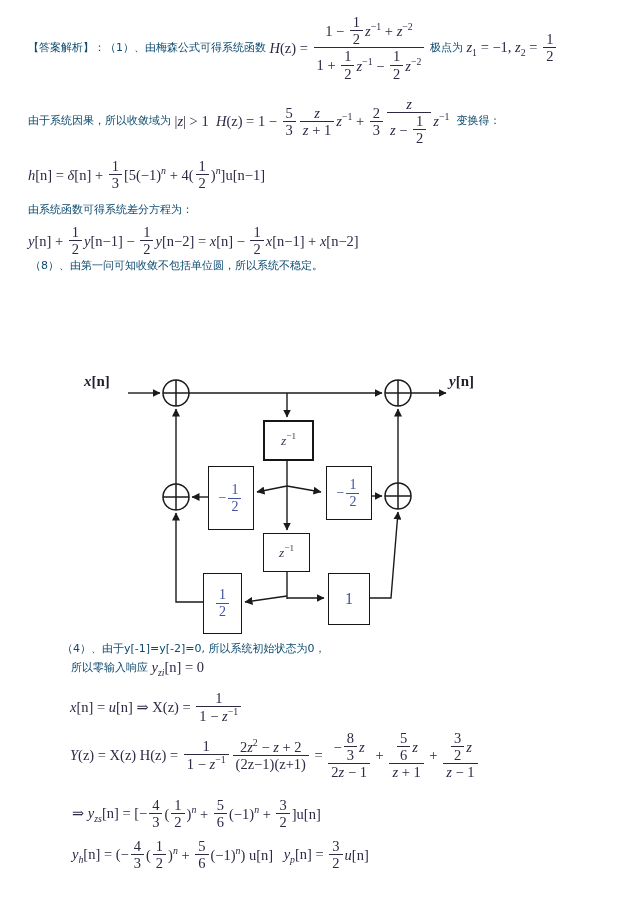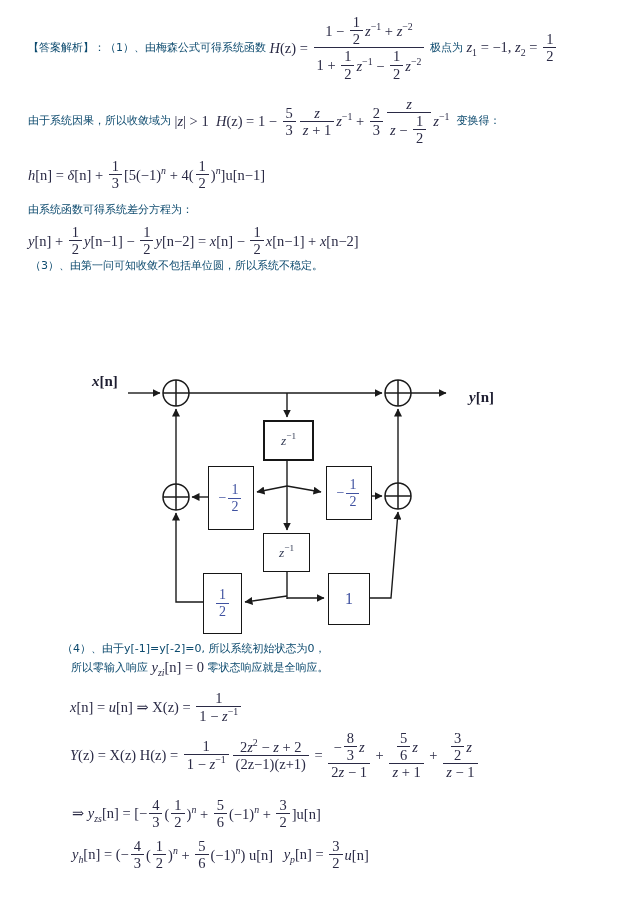--- a/index.html
+++ b/index.html
@@ -29,21 +29,21 @@
 </head>
 <body>
 
 <div id="doc">
 
   <div class="line" style="top:14px;left:28px;"><span class="zh">【答案解析】：（1）、由梅森公式可得系统函数 </span><span class="math"><span class="mrow"><span class="mi">H</span><span>(z) = </span></span><span class="mf"><span class="num"><span class="mrow"><span>1 − </span></span><span class="mf"><span class="num"><span class="mrow"><span>1</span></span></span><span class="den"><span class="mrow"><span>2</span></span></span></span><span class="mrow"><span class="mi">z</span><sup class="ms">−1</sup><span> + </span><span class="mi">z</span><sup class="ms">−2</sup></span></span><span class="den"><span class="mrow"><span>1 + </span></span><span class="mf"><span class="num"><span class="mrow"><span>1</span></span></span><span class="den"><span class="mrow"><span>2</span></span></span></span><span class="mrow"><span class="mi">z</span><sup class="ms">−1</sup><span> − </span></span><span class="mf"><span class="num"><span class="mrow"><span>1</span></span></span><span class="den"><span class="mrow"><span>2</span></span></span></span><span class="mrow"><span class="mi">z</span><sup class="ms">−2</sup></span></span></span></span><span class="zh"> 极点为 </span><span class="math"><span class="mrow"><span class="mi">z</span><sub class="ms">1</sub><span> = −1, </span><span class="mi">z</span><sub class="ms">2</sub><span> = </span></span><span class="mf"><span class="num"><span class="mrow"><span>1</span></span></span><span class="den"><span class="mrow"><span>2</span></span></span></span></span></div>
   <div class="line" style="top:96px;left:28px;"><span class="zh">由于系统因果，所以收敛域为 </span><span class="math"><span class="mrow"><span>|</span><span class="mi">z</span><span>| &gt; 1  </span></span></span><span class="math"><span class="mrow"><span class="mi">H</span><span>(z) = 1 − </span></span><span class="mf"><span class="num"><span class="mrow"><span>5</span></span></span><span class="den"><span class="mrow"><span>3</span></span></span></span><span class="mf"><span class="num"><span class="mrow"><span class="mi">z</span></span></span><span class="den"><span class="mrow"><span class="mi">z</span><span> + 1</span></span></span></span><span class="mrow"><span class="mi">z</span><sup class="ms">−1</sup><span> + </span></span><span class="mf"><span class="num"><span class="mrow"><span>2</span></span></span><span class="den"><span class="mrow"><span>3</span></span></span></span><span class="mf"><span class="num"><span class="mrow"><span class="mi">z</span></span></span><span class="den"><span class="mrow"><span class="mi">z</span><span> − </span></span><span class="mf"><span class="num"><span class="mrow"><span>1</span></span></span><span class="den"><span class="mrow"><span>2</span></span></span></span></span></span><span class="mrow"><span class="mi">z</span><sup class="ms">−1</sup></span></span><span class="zh">  变换得：</span></div>
   <div class="line" style="top:158px;left:28px;"><span class="math"><span class="mrow"><span class="mi">h</span><span>[n] = </span><span class="mi">δ</span><span>[n] + </span></span><span class="mf"><span class="num"><span class="mrow"><span>1</span></span></span><span class="den"><span class="mrow"><span>3</span></span></span></span><span class="mrow"><span>[5(−1)</span><sup class="ms mi">n</sup><span> + 4(</span></span><span class="mf"><span class="num"><span class="mrow"><span>1</span></span></span><span class="den"><span class="mrow"><span>2</span></span></span></span><span class="mrow"><span>)</span><sup class="ms mi">n</sup><span>]u[n−1]</span></span></span></div>
   <div class="line" style="top:203px;left:28px;align-items:center;"><span class="zh">由系统函数可得系统差分方程为：</span></div>
   <div class="line" style="top:224px;left:28px;"><span class="math"><span class="mrow"><span class="mi">y</span><span>[n] + </span></span><span class="mf"><span class="num"><span class="mrow"><span>1</span></span></span><span class="den"><span class="mrow"><span>2</span></span></span></span><span class="mrow"><span class="mi">y</span><span>[n−1] − </span></span><span class="mf"><span class="num"><span class="mrow"><span>1</span></span></span><span class="den"><span class="mrow"><span>2</span></span></span></span><span class="mrow"><span class="mi">y</span><span>[n−2] = </span><span class="mi">x</span><span>[n] − </span></span><span class="mf"><span class="num"><span class="mrow"><span>1</span></span></span><span class="den"><span class="mrow"><span>2</span></span></span></span><span class="mrow"><span class="mi">x</span><span>[n−1] + </span><span class="mi">x</span><span>[n−2]</span></span></span></div>
-  <div class="line" style="top:259px;left:30px;"><span class="zh">（3）、由第一问可知收敛不包括单位圆，所以系统不稳定。</span></div>
+  <div class="line" style="top:259px;left:30px;"><span class="zh">（8）、由第一问可知收敛不包括单位圆，所以系统不稳定。</span></div>
 
   <div id="diagram">
     <svg width="644" height="282" viewBox="0 0 644 282">
       <defs>
         <marker id="ah" markerWidth="9" markerHeight="8" refX="7.5" refY="4" orient="auto" markerUnits="userSpaceOnUse">
           <path d="M0,0 L8,4 L0,8 Z" fill="#1a1a1a"></path>
         </marker>
       </defs>
       <g stroke="#1a1a1a" stroke-width="1.4" fill="none">
 
@@ -88,31 +88,31 @@
             <line x1="176" y1="122" x2="176" y2="148"></line>
         </g>
         <g>
           <circle cx="398" cy="134" r="13"></circle>
             <line x1="385" y1="134" x2="411" y2="134"></line>
             <line x1="398" y1="121" x2="398" y2="147"></line>
         </g>
       </g>
     </svg>
 
-    <div class="dlabel math" style="left:92px;top:10px;"><span class="mrow"><span class="mi">x</span><span>[n]</span></span></div>
-    <div class="dlabel math" style="left:449px;top:26px;margin-left:20px;"><span class="mrow"><span class="mi">y</span><span>[n]</span></span></div>
+    <div class="dlabel math" style="left:84px;top:10px;"><span class="mrow"><span class="mi">x</span><span>[n]</span></span></div>
+    <div class="dlabel math" style="left:449px;top:10px;"><span class="mrow"><span class="mi">y</span><span>[n]</span></span></div>
 
     <div class="dbox delay math" style="left:263px;top:58px;width:47px;height:37px;"><span class="mrow"><span class="mi">z</span><sup class="ms">−1</sup></span></div>
     <div class="dbox delay math" style="left:263px;top:171px;width:45px;height:37px;border-width:1.6px;"><span class="mrow"><span class="mi">z</span><sup class="ms">−1</sup></span></div>
     <div class="dbox math" style="left:208px;top:104px;width:44px;height:62px;"><span class="mrow"><span>−</span></span><span class="mf"><span class="num"><span class="mrow"><span>1</span></span></span><span class="den"><span class="mrow"><span>2</span></span></span></span></div>
     <div class="dbox math" style="left:326px;top:104px;width:44px;height:52px;"><span class="mrow"><span>−</span></span><span class="mf"><span class="num"><span class="mrow"><span>1</span></span></span><span class="den"><span class="mrow"><span>2</span></span></span></span></div>
     <div class="dbox math" style="left:203px;top:211px;width:37px;height:59px;"><span class="mf"><span class="num"><span class="mrow"><span>1</span></span></span><span class="den"><span class="mrow"><span>2</span></span></span></span></div>
     <div class="dbox math" style="left:328px;top:211px;width:40px;height:50px;font-size:16px;"><span class="mrow"><span>1</span></span></div>
   </div>
 
   <div class="line" style="top:642px;left:62px;"><span class="zh">（4）、由于y[-1]=y[-2]=0, 所以系统初始状态为0，</span></div>
-  <div class="line" style="top:658px;left:55px;margin-left:16px;"><span class="zh">所以零输入响应 </span><span class="math"><span class="mrow"><span class="mi">y</span><sub class="ms mi">zi</sub><span>[n] = 0</span></span></span><span class="zh"> 零状态响应就是全响应。</span></div>
+  <div class="line" style="top:658px;left:55px;margin-left:16px;"><span class="zh">所以零输入响应 </span><span class="math"><span class="mrow"><span class="mi">y</span><sub class="ms mi">zi</sub><span>[n] = 0</span></span></span></div>
   <div class="line" style="top:690px;left:70px;"><span class="math"><span class="mrow"><span class="mi">x</span><span>[n] = </span><span class="mi">u</span><span>[n] ⇒ X(z) = </span></span><span class="mf"><span class="num"><span class="mrow"><span>1</span></span></span><span class="den"><span class="mrow"><span>1 − </span><span class="mi">z</span><sup class="ms">−1</sup></span></span></span></span></div>
   <div class="line" style="top:730px;left:70px;"><span class="math"><span class="mrow"><span class="mi">Y</span><span>(z) = X(z) H(z) = </span></span><span class="mf"><span class="num"><span class="mrow"><span>1</span></span></span><span class="den"><span class="mrow"><span>1 − </span><span class="mi">z</span><sup class="ms">−1</sup></span></span></span><span class="mf"><span class="num"><span class="mrow"><span>2</span><span class="mi">z</span><sup class="ms">2</sup><span> − </span><span class="mi">z</span><span> + 2</span></span></span><span class="den"><span class="mrow"><span>(2z−1)(z+1)</span></span></span></span><span class="mrow"><span> = </span></span><span class="mf"><span class="num"><span class="mrow"><span>−</span></span><span class="mf"><span class="num"><span class="mrow"><span>8</span></span></span><span class="den"><span class="mrow"><span>3</span></span></span></span><span class="mrow"><span class="mi">z</span></span></span><span class="den"><span class="mrow"><span>2</span><span class="mi">z</span><span> − 1</span></span></span></span><span class="mrow"><span> + </span></span><span class="mf"><span class="num"><span class="mf"><span class="num"><span class="mrow"><span>5</span></span></span><span class="den"><span class="mrow"><span>6</span></span></span></span><span class="mrow"><span class="mi">z</span></span></span><span class="den"><span class="mrow"><span class="mi">z</span><span> + 1</span></span></span></span><span class="mrow"><span> + </span></span><span class="mf"><span class="num"><span class="mf"><span class="num"><span class="mrow"><span>3</span></span></span><span class="den"><span class="mrow"><span>2</span></span></span></span><span class="mrow"><span class="mi">z</span></span></span><span class="den"><span class="mrow"><span class="mi">z</span><span> − 1</span></span></span></span></span></div>
   <div class="line" style="top:797px;left:72px;"><span class="math"><span class="mrow"><span>⇒ </span><span class="mi">y</span><sub class="ms mi">zs</sub><span>[n] = [−</span></span><span class="mf"><span class="num"><span class="mrow"><span>4</span></span></span><span class="den"><span class="mrow"><span>3</span></span></span></span><span class="mrow"><span>(</span></span><span class="mf"><span class="num"><span class="mrow"><span>1</span></span></span><span class="den"><span class="mrow"><span>2</span></span></span></span><span class="mrow"><span>)</span><sup class="ms mi">n</sup><span> + </span></span><span class="mf"><span class="num"><span class="mrow"><span>5</span></span></span><span class="den"><span class="mrow"><span>6</span></span></span></span><span class="mrow"><span>(−1)</span><sup class="ms mi">n</sup><span> + </span></span><span class="mf"><span class="num"><span class="mrow"><span>3</span></span></span><span class="den"><span class="mrow"><span>2</span></span></span></span><span class="mrow"><span>]u[n]</span></span></span></div>
   <div class="line" style="top:838px;left:72px;"><span class="math"><span class="mrow"><span class="mi">y</span><sub class="ms mi">h</sub><span>[n] = (−</span></span><span class="mf"><span class="num"><span class="mrow"><span>4</span></span></span><span class="den"><span class="mrow"><span>3</span></span></span></span><span class="mrow"><span>(</span></span><span class="mf"><span class="num"><span class="mrow"><span>1</span></span></span><span class="den"><span class="mrow"><span>2</span></span></span></span><span class="mrow"><span>)</span><sup class="ms mi">n</sup><span> + </span></span><span class="mf"><span class="num"><span class="mrow"><span>5</span></span></span><span class="den"><span class="mrow"><span>6</span></span></span></span><span class="mrow"><span>(−1)</span><sup class="ms mi">n</sup><span>) u[n]</span></span></span><span class="zh">   </span><span class="math"><span class="mrow"><span class="mi">y</span><sub class="ms mi">p</sub><span>[n] = </span></span><span class="mf"><span class="num"><span class="mrow"><span>3</span></span></span><span class="den"><span class="mrow"><span>2</span></span></span></span><span class="mrow"><span class="mi">u</span><span>[n]</span></span></span></div>
 
 </div>
 
 </body></html>

